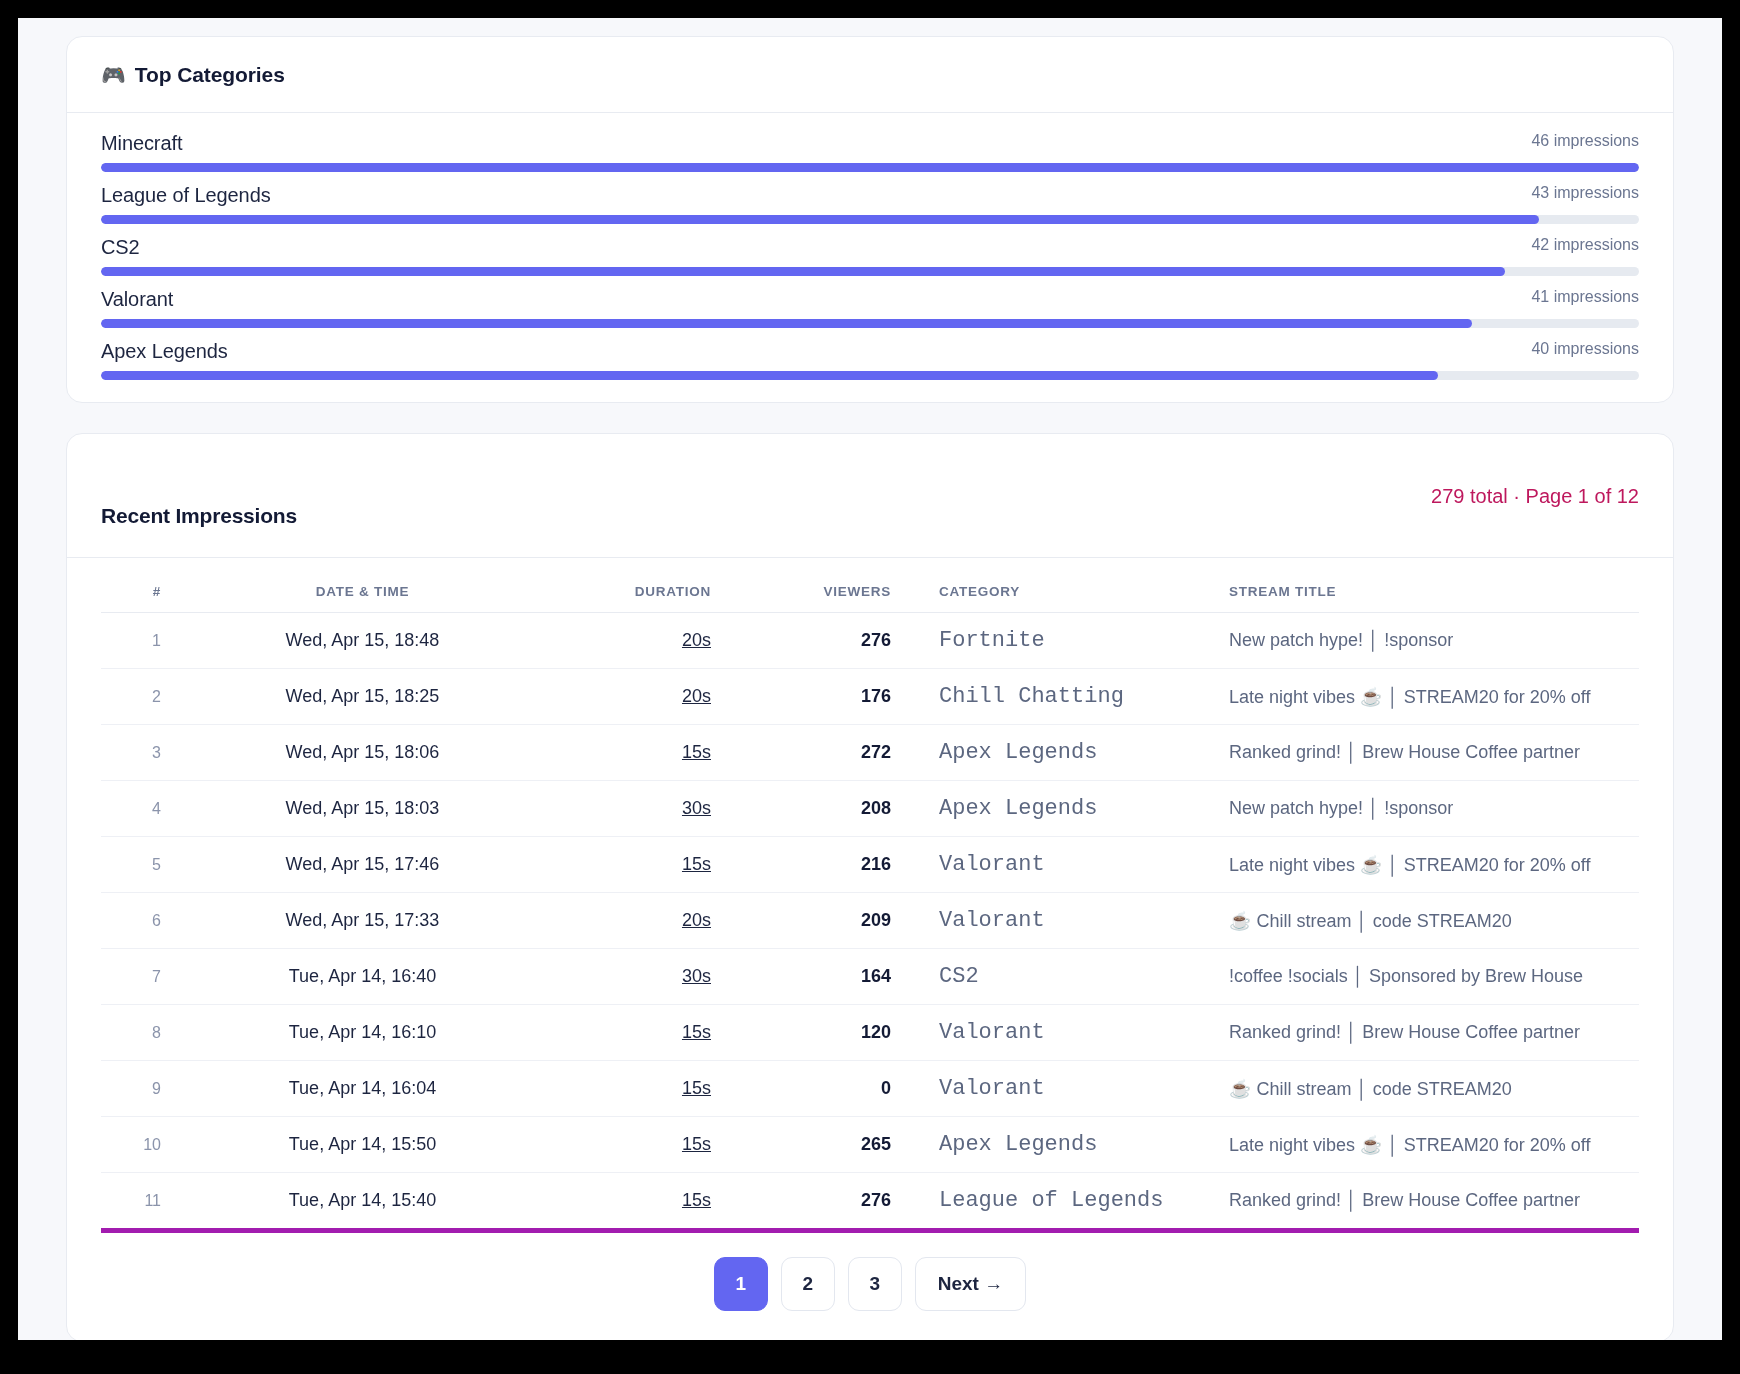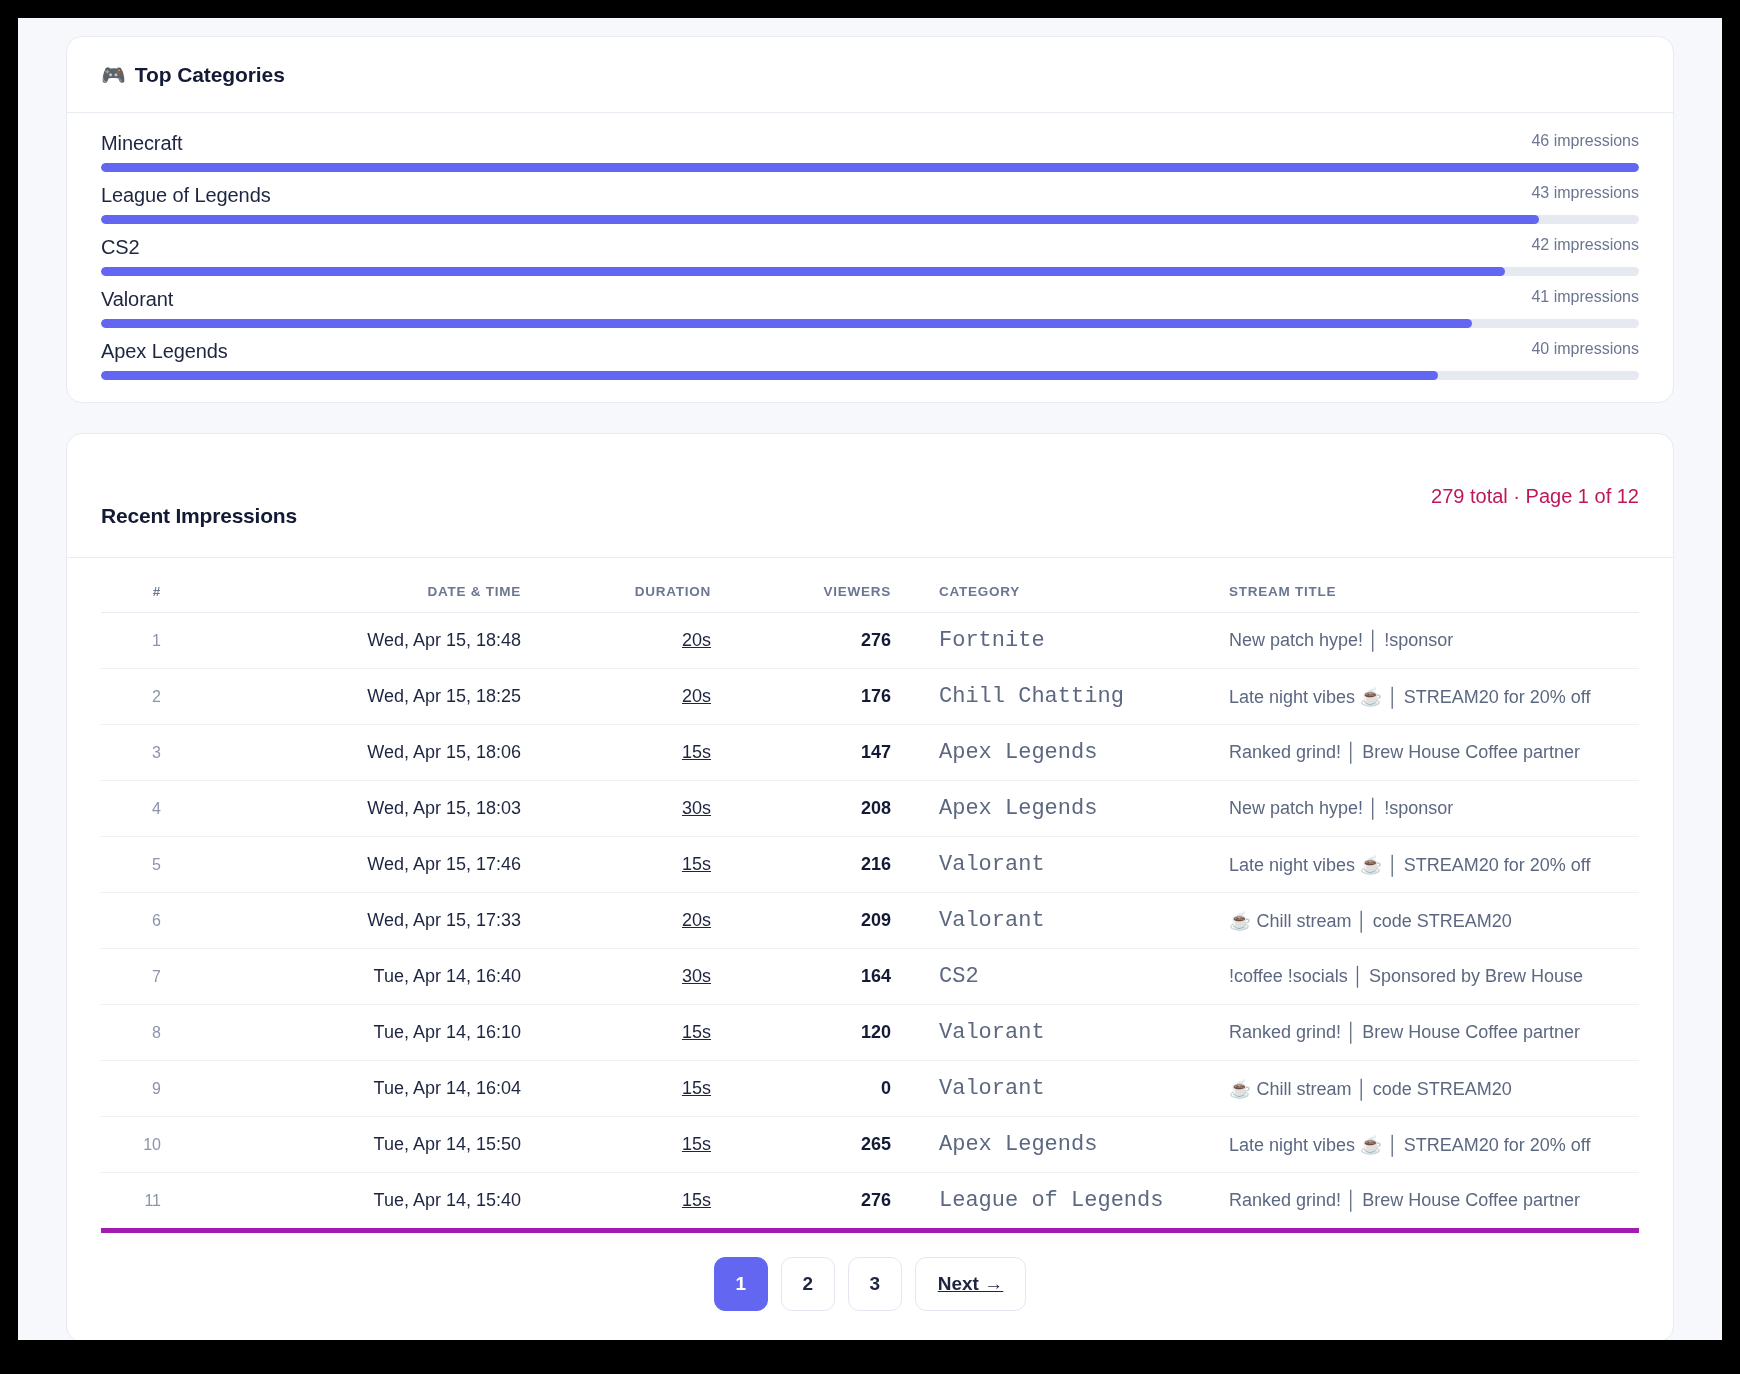--- a/index.html
+++ b/index.html
@@ -116,21 +116,21 @@
   tbody td {
     padding: 15px 0;
     border-bottom: 1px solid #eef0f5;
     font-size: 18px;
     color: #1d2540;
     white-space: nowrap;
   }
   tbody tr:last-child td { border-bottom: 5px solid #a21caf; }
 
   .col-idx   { width: 60px;  text-align: right; padding-right: 0; }
-  .col-date  { width: 360px; text-align: right;  padding-left: 43px; }
+  .col-date  { width: 360px; text-align: center;  padding-left: 43px; }
   .col-dur   { width: 190px; text-align: right; }
   .col-view  { width: 180px; text-align: right; }
   .col-cat   { width: 290px; text-align: left;  padding-left: 48px; }
   .col-title { text-align: left; padding-left: 48px; }
 
   td.col-idx   { font-size: 16px; color: #8b94ab; }
   td.col-dur   { color: #1d2540; text-decoration: underline; }
   td.col-view  { font-weight: bold; color: #131a35; }
   td.col-cat   { color: #5c6780; font-size: 22px; font-family: Liberation Mono, monospace; }
   td.col-title { color: #5c6780; font-size: 18px; }
@@ -159,21 +159,21 @@
     align-items: center;
     justify-content: center;
     cursor: pointer;
     padding: 0 14px;
   }
   .page-btn.active {
     background: #6366f1;
     border-color: #6366f1;
     color: #ffffff;
   }
-  .page-btn.next { padding: 0 22px; text-decoration: underline; }
+  .page-btn.next { padding: 0 22px; }
 </style>
 </head>
 <body>
 
 <div id="viewport">
 
   <section class="card" id="top-categories-card">
     <div class="card-header">
       <div class="card-title">
         <span class="emoji">🎮</span>
@@ -261,21 +261,21 @@
               <td class="col-date">Wed, Apr 15, 18:25</td>
               <td class="col-dur">20s</td>
               <td class="col-view">176</td>
               <td class="col-cat">Chill Chatting</td>
               <td class="col-title">Late night vibes ☕ │ STREAM20 for 20% off</td>
             </tr>
             <tr>
               <td class="col-idx">3</td>
               <td class="col-date">Wed, Apr 15, 18:06</td>
               <td class="col-dur">15s</td>
-              <td class="col-view">147</td>
+              <td class="col-view">272</td>
               <td class="col-cat">Apex Legends</td>
               <td class="col-title">Ranked grind! │ Brew House Coffee partner</td>
             </tr>
             <tr>
               <td class="col-idx">4</td>
               <td class="col-date">Wed, Apr 15, 18:03</td>
               <td class="col-dur">30s</td>
               <td class="col-view">208</td>
               <td class="col-cat">Apex Legends</td>
               <td class="col-title">New patch hype! │ !sponsor</td>

